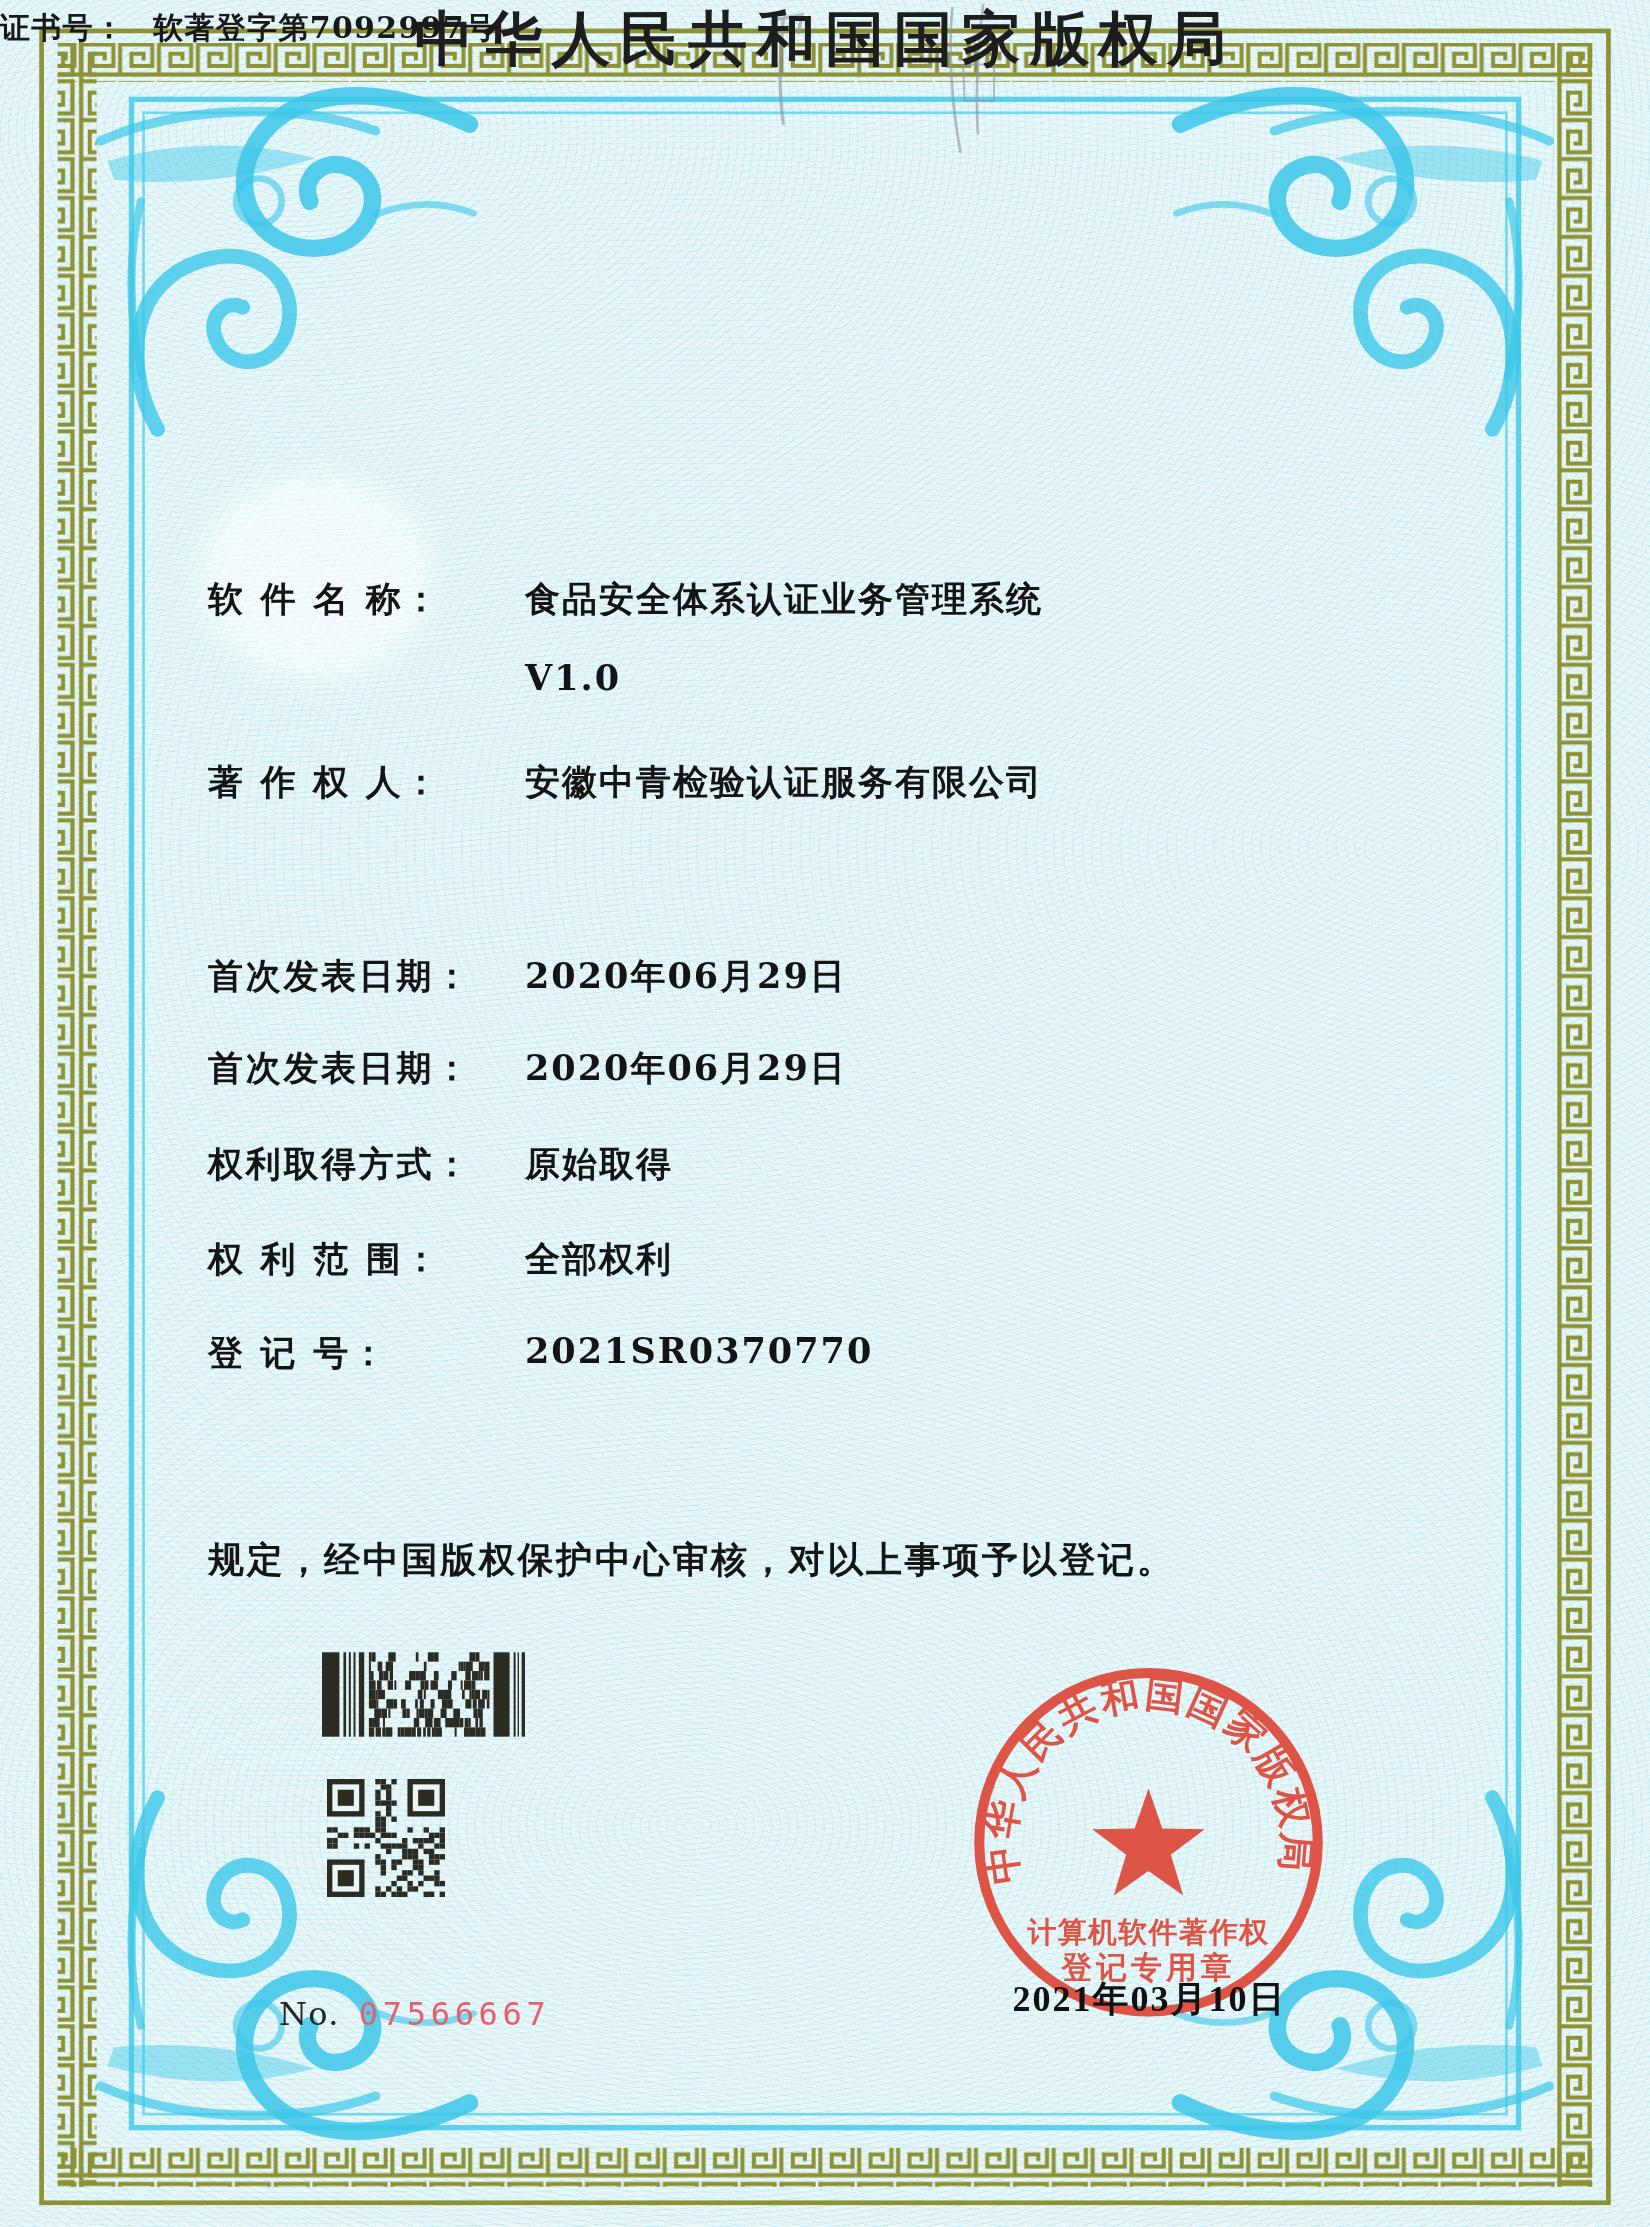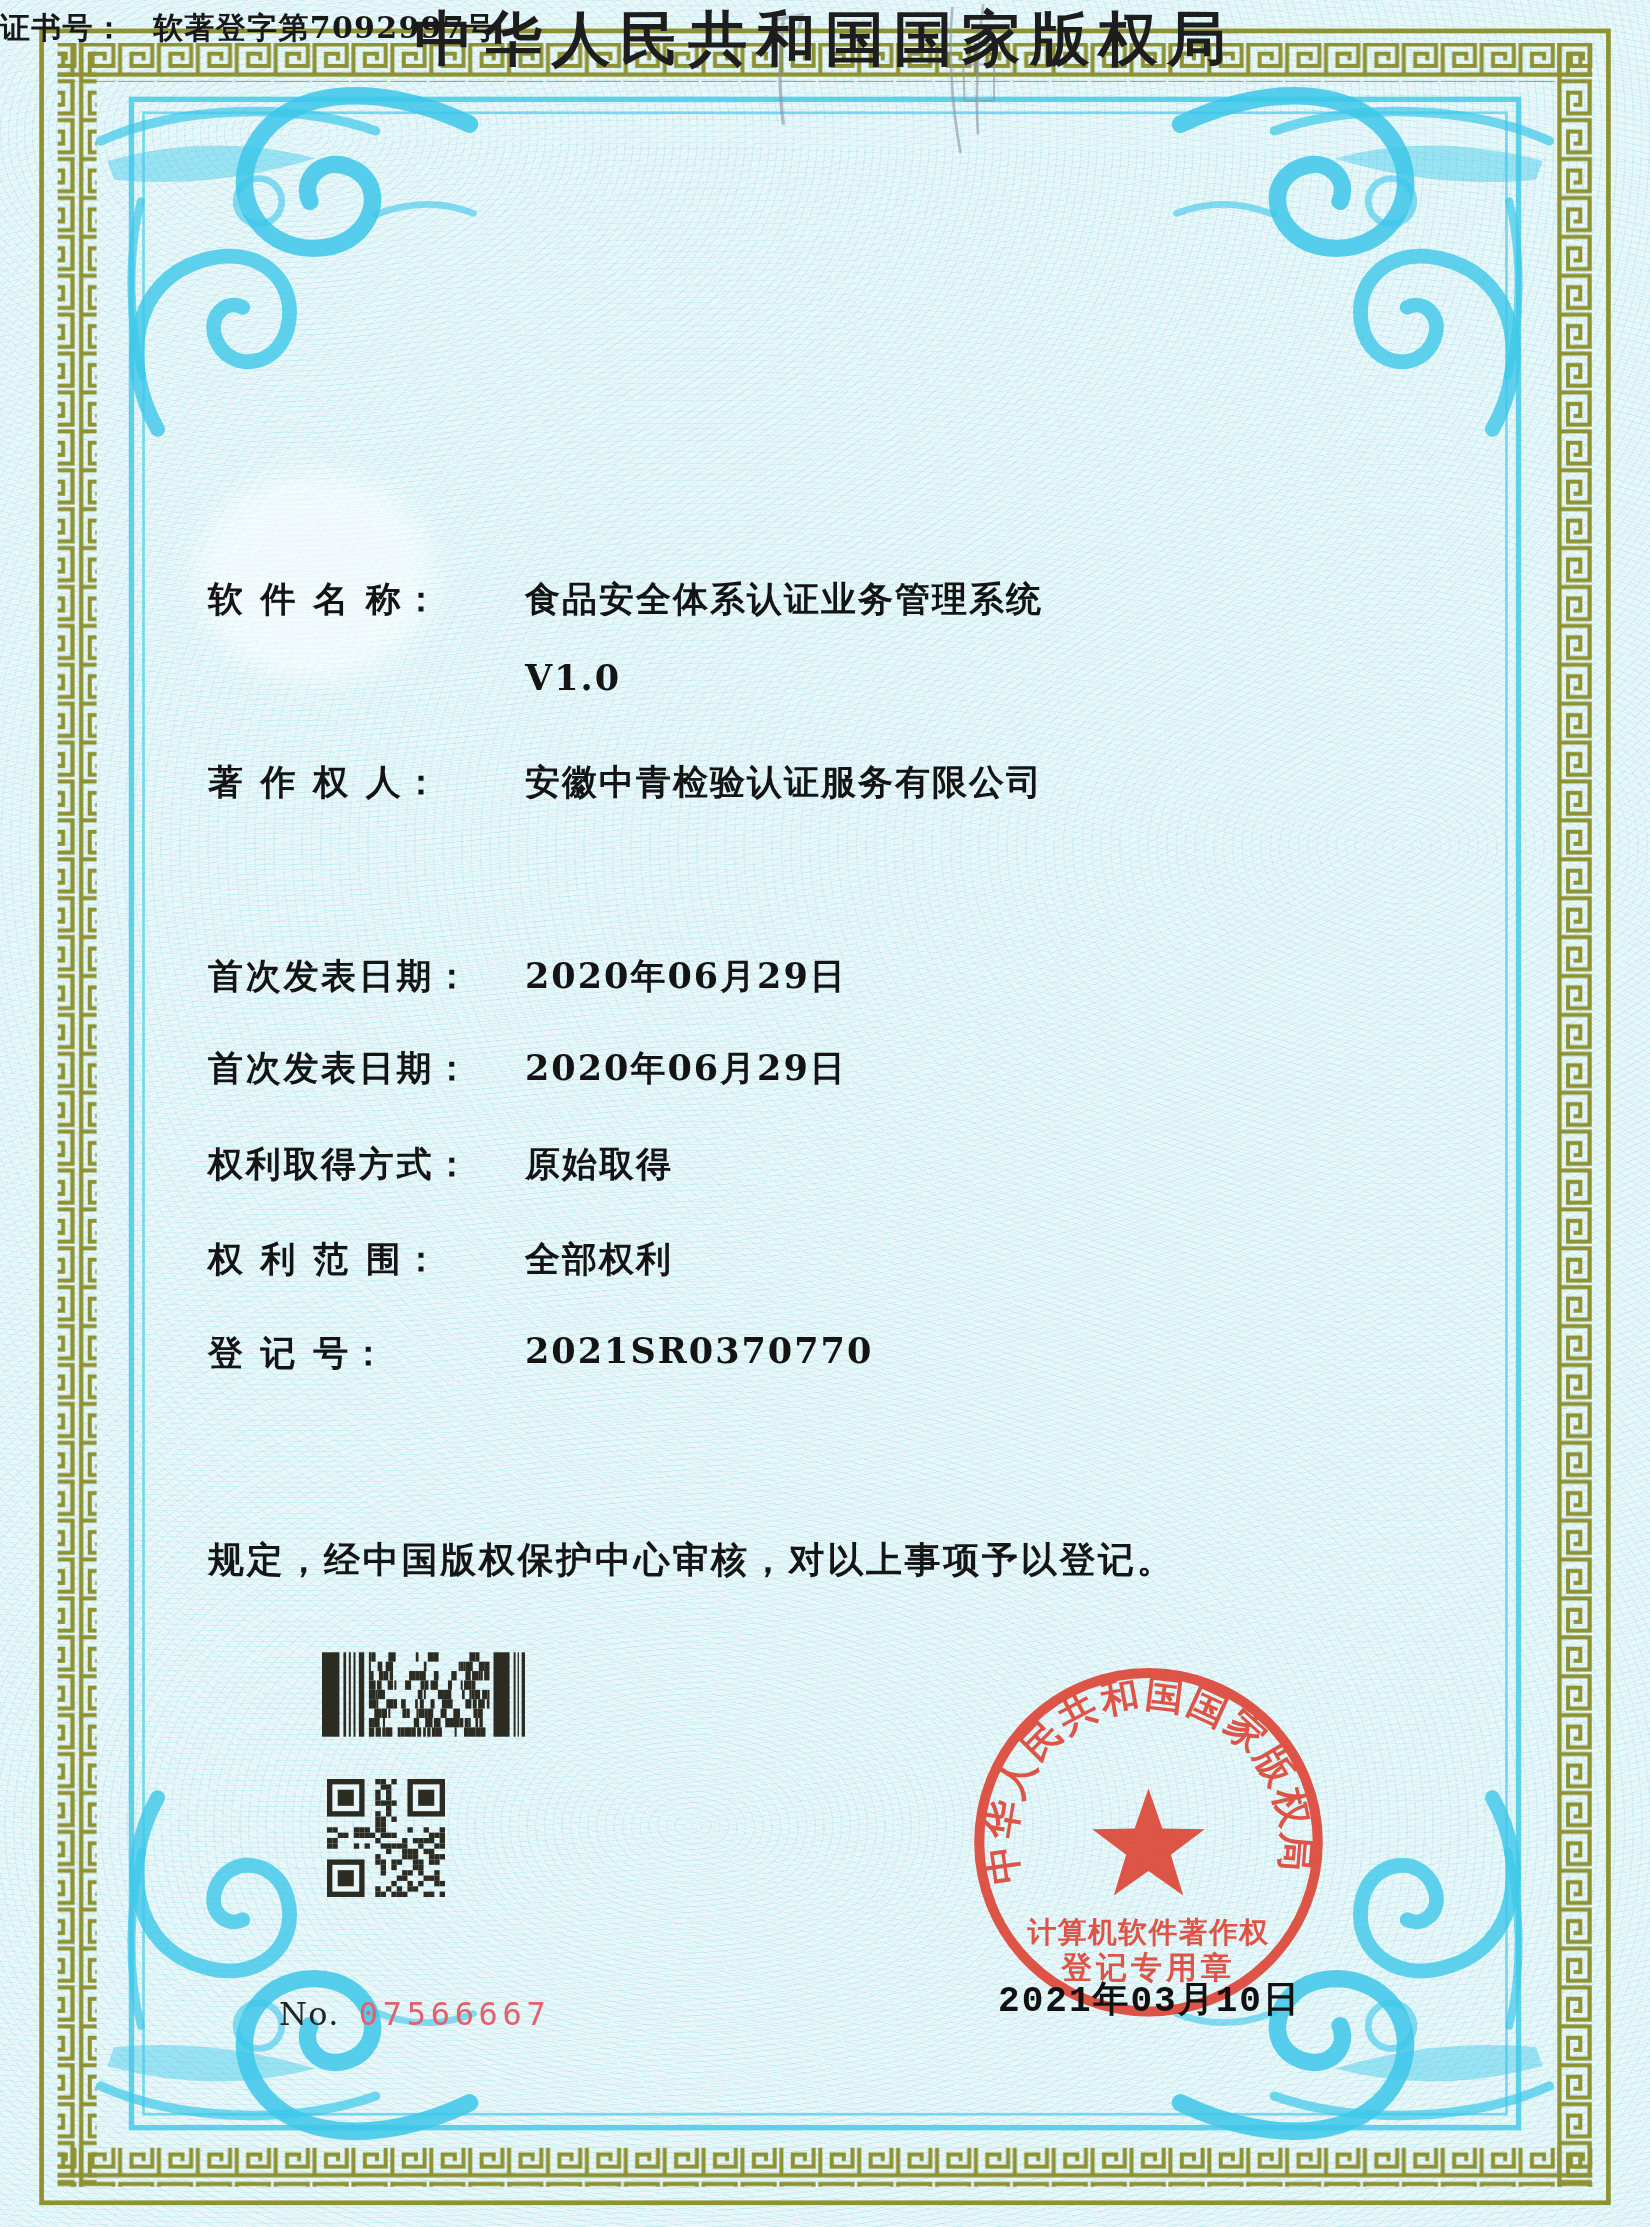--- a/index.html
+++ b/index.html
@@ -53,21 +53,21 @@
     left:279px;top:1977px;z-index:4;
     font-family:"DejaVu Serif","Liberation Serif",serif;
     font-size:32px;color:#222;letter-spacing:1.3px;margin-top:18px;
   }
   .serial .digits{
     font-family:"DejaVu Sans Mono","Liberation Mono",monospace;
     color:#e4606a;margin-left:19px;letter-spacing:4.7px;font-size:32px;
   }
   .issue-date{
     left:945px;top:1975px;width:409px;text-align:center;z-index:4;
-    font-family:Liberation Mono, monospace;
+    font-family:Liberation Serif, serif;
     font-size:36px;font-weight:700;color:#111;letter-spacing:2px;
   }
   .barcode-svg{left:322px;top:1652px;z-index:2;}
   .qr-svg{left:327px;top:1779px;z-index:2;}
   .seal-svg{left:947px;top:1638px;z-index:3;opacity:.9;}
 </style>
 </head>
 <body>
 
 <div class="page">

